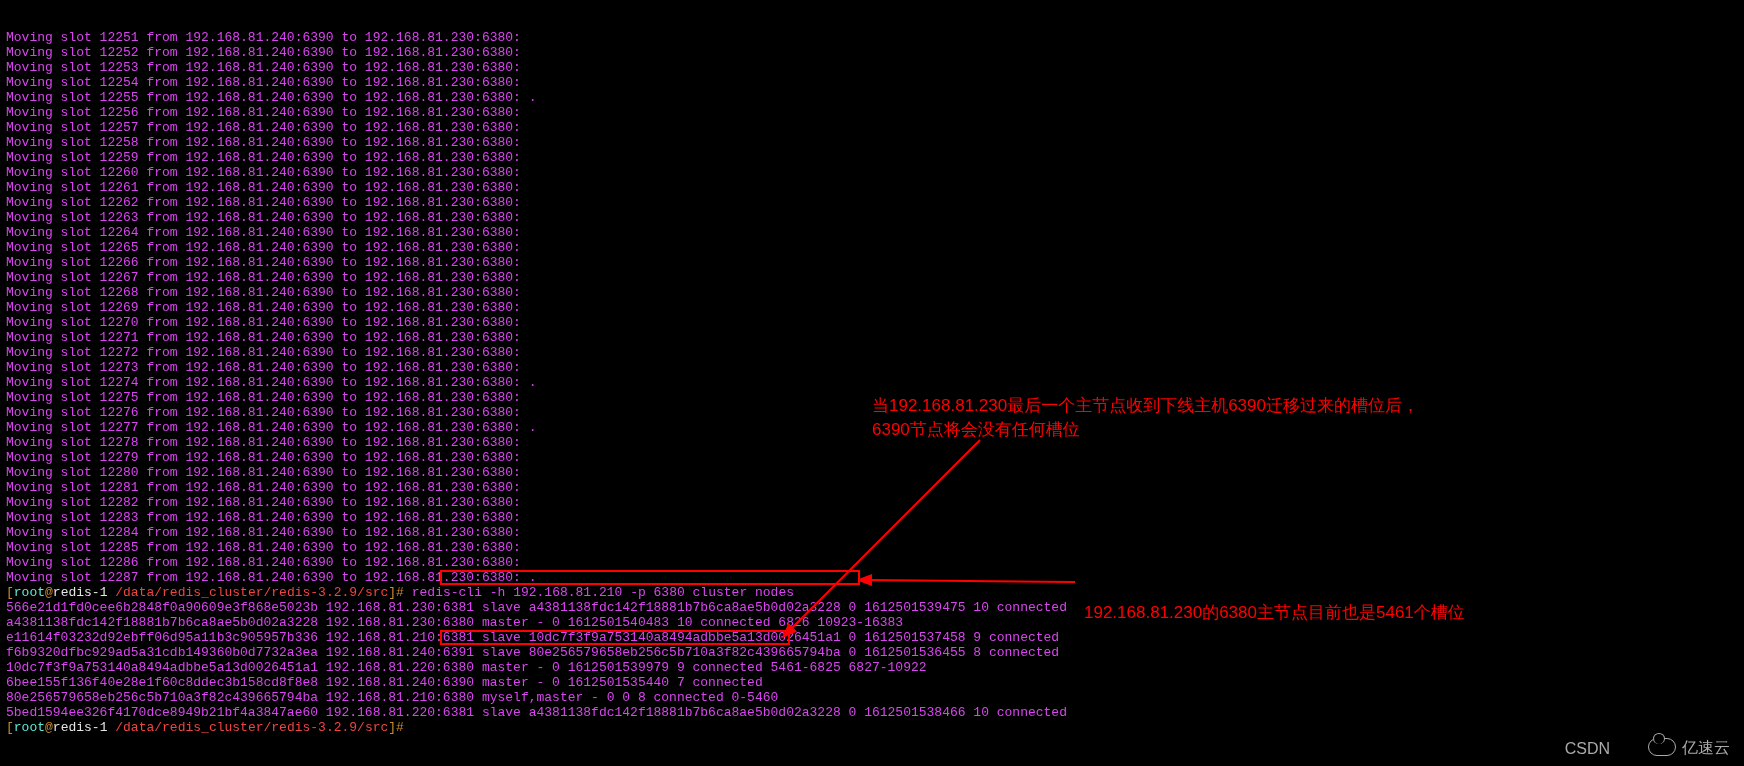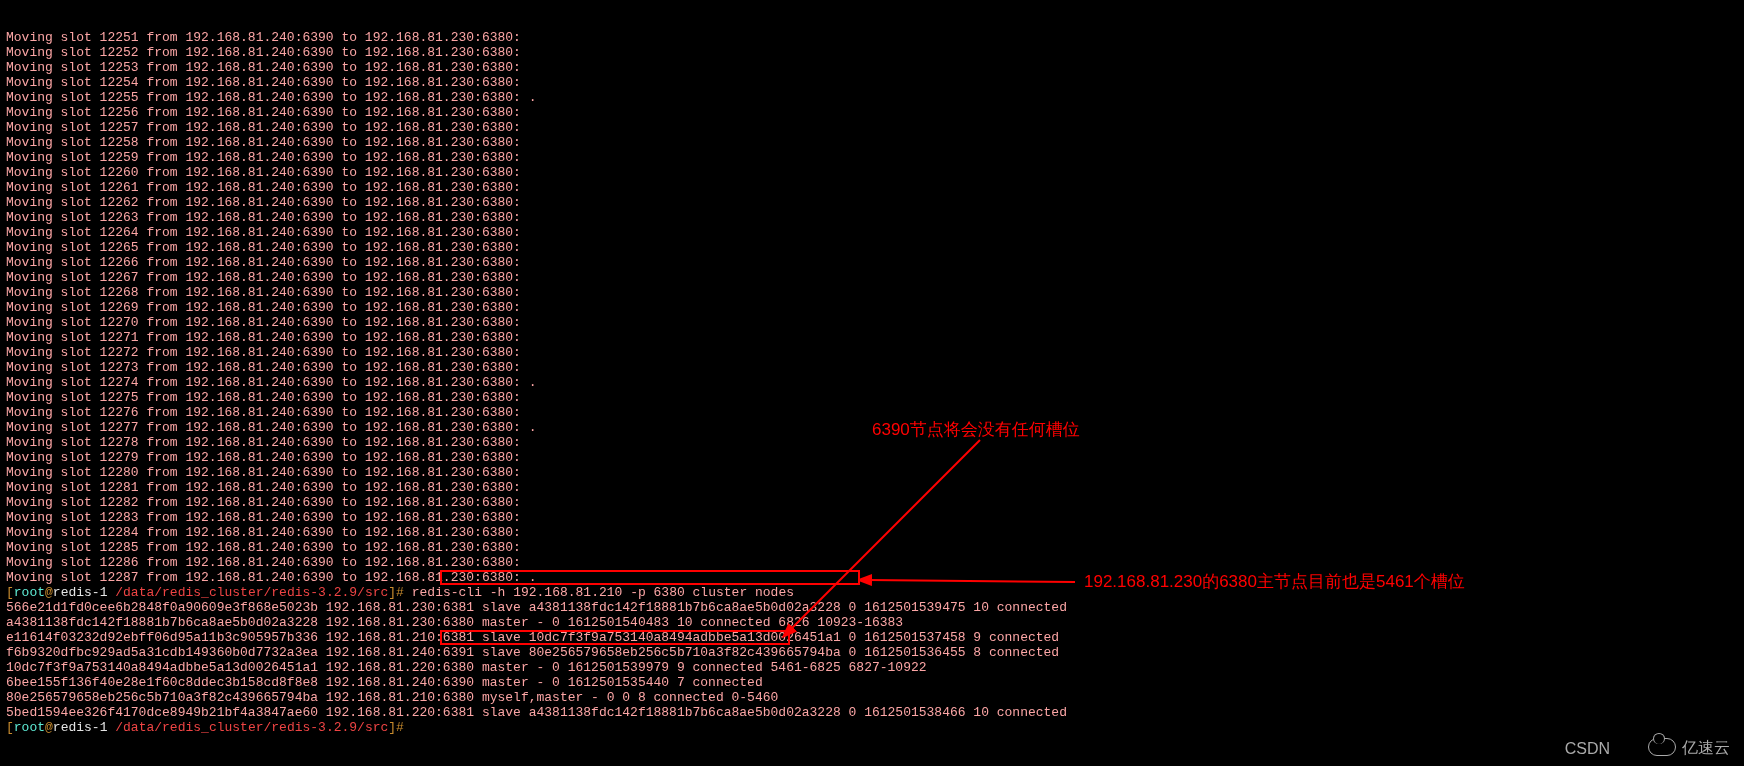--- a/index.html
+++ b/index.html
@@ -12,21 +12,21 @@
     line-height: 15px;
     position: relative;
     overflow: hidden;
   }
   .terminal {
     position: absolute;
     top: 0; left: 0; right: 0;
     white-space: pre;
     padding-left: 6px;
   }
-  .wht { color: #fca5a5; }
+  .wht { color: #d946ef; }
   .orn { color: #c98c2e; }
   .red { color: #5eead4; }
   .grn { color: #e5e5e5; }
   .cyn { color: #ef4444; }
   .hl-box {
     position: absolute;
     border: 2px solid #ff0000;
     pointer-events: none;
   }
   .anno {
@@ -87,24 +87,24 @@
 <svg class="arrow" style="left:860px; top:570px; width:220px; height:25px;">
   <defs>
       <marker id="ah2" markerWidth="10" markerHeight="10" refX="2" refY="3" orient="auto">
         <path d="M0,0 L0,6 L8,3 z" fill="#ff0000"></path>
       </marker>
     </defs>
   <line x1="215" y1="12" x2="8" y2="10" stroke="#ff0000" stroke-width="2" marker-end="url(#ah2)"></line>
 </svg>
 
 <div class="anno" style="left:872px; top:394px;">
-  <br>
+  <span>当192.168.81.230最后一个主节点收到下线主机6390迁移过来的槽位后，</span><br>
   <span>6390节点将会没有任何槽位</span>
 </div>
-<div class="anno" style="left:1084px; top:570px;text-align:right;">
+<div class="anno" style="left:1084px; top:601px;text-align:right;">
   <span>192.168.81.230的6380主节点目前也是5461个槽位</span>
 </div>
 
 <div class="watermark">
   <span class="csdn">CSDN</span>
   <span class="cloud"></span>
   <span>亿速云</span>
 </div>
 
 </body></html>

